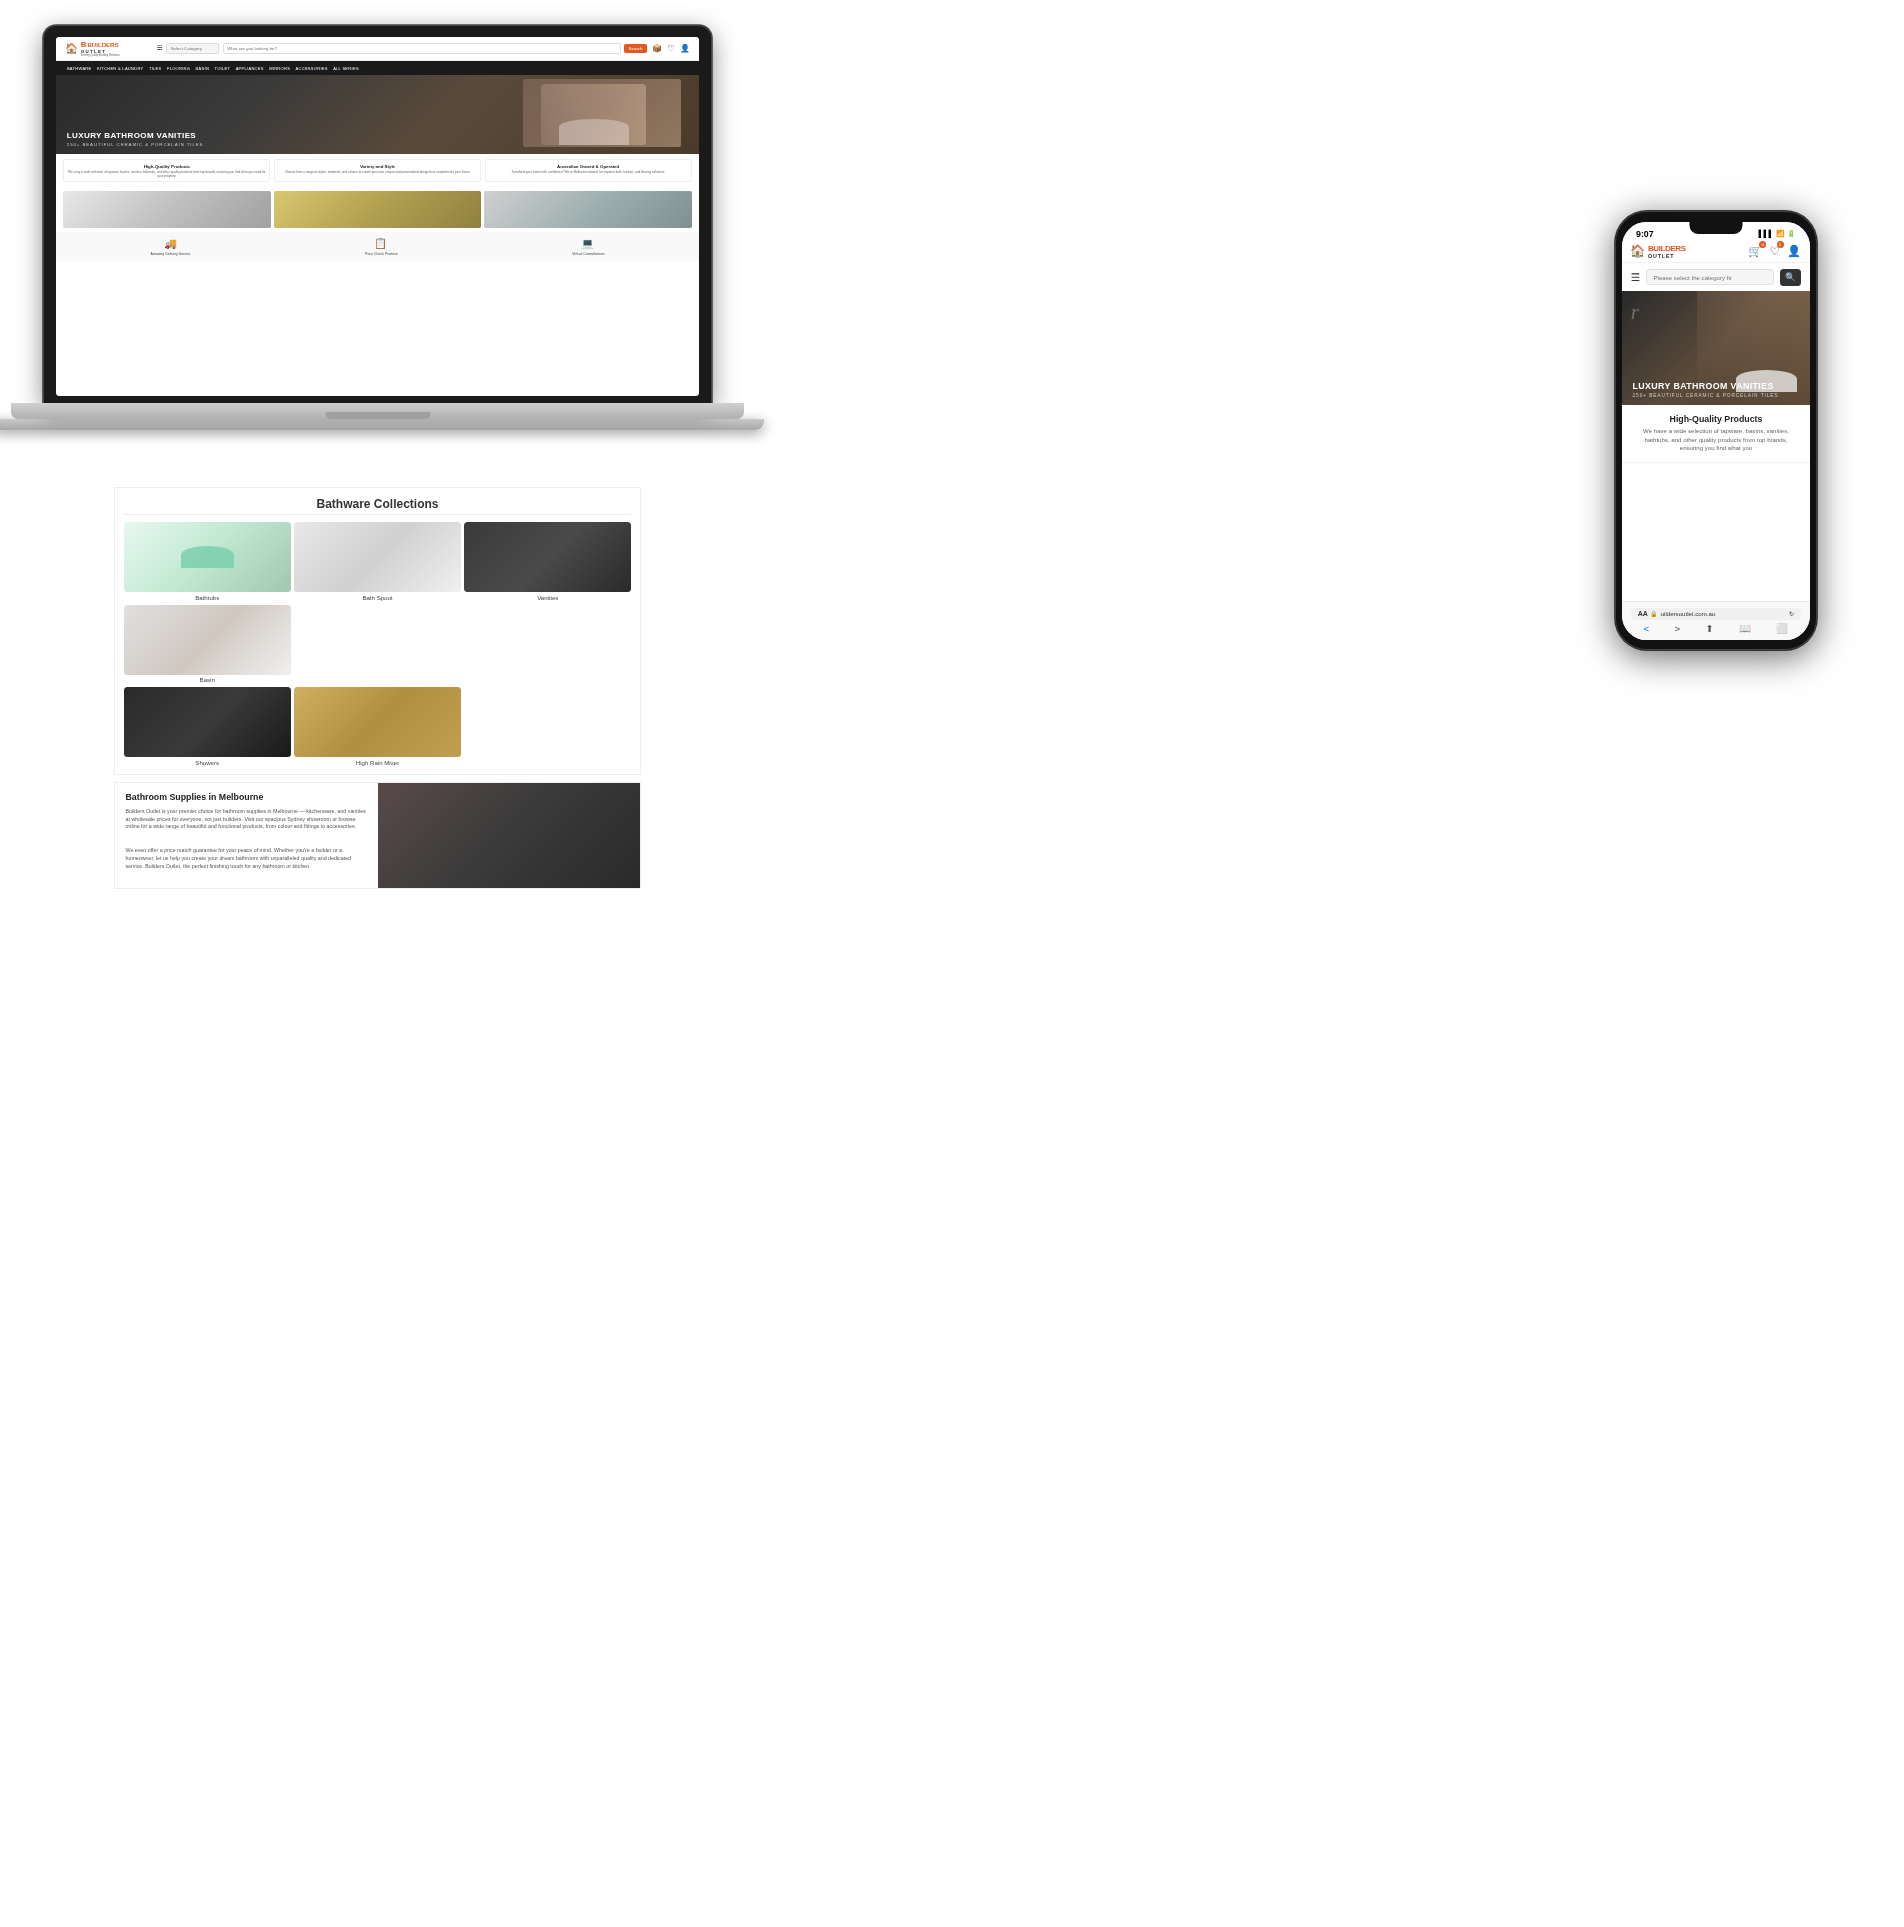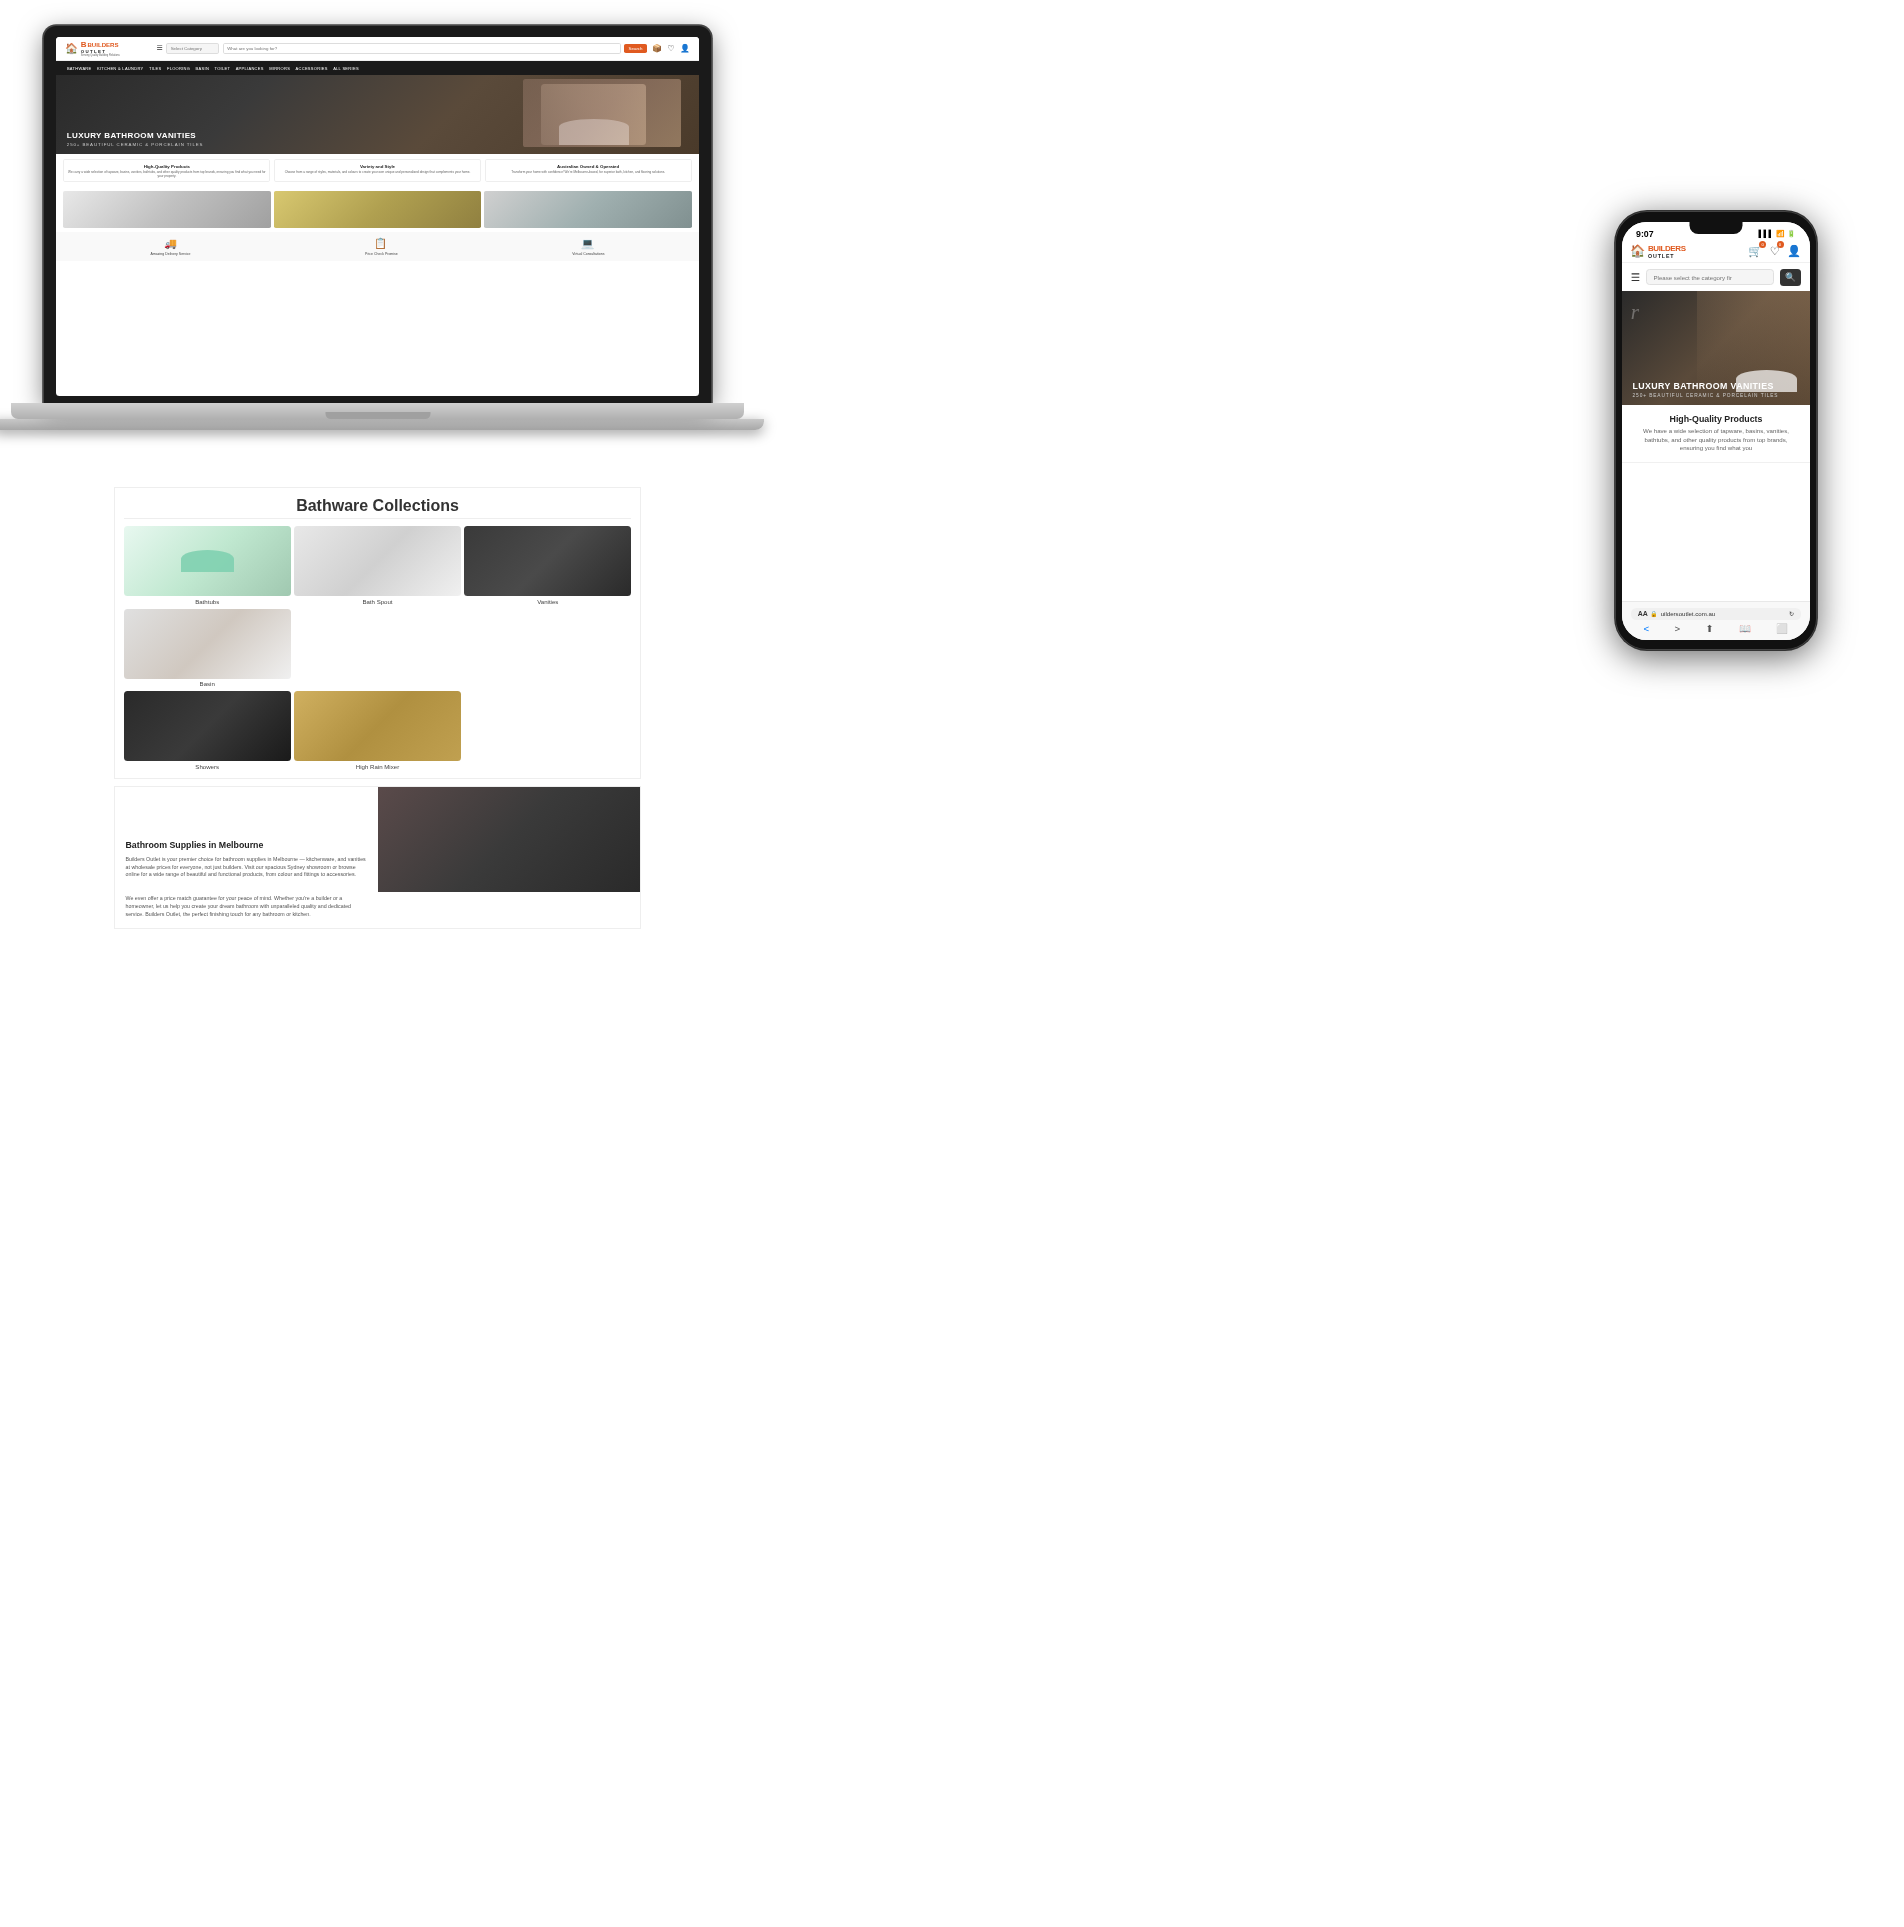--- a/index.html
+++ b/index.html
@@ -491,21 +491,21 @@
       width: 527px;
     }
 
     .bathware-section {
       background: #fff;
       border: 0.9px solid #eee;
       padding: 8.8px;
     }
     .bathware-title {
       text-align: center;
-      font-size: 16px;
+      font-size: 12px;
       font-weight: 600;
       color: #333;
       margin-bottom: 7px;
       padding-bottom: 3.5px;
       border-bottom: 0.9px solid #eee;
     }
     .bathware-img {
       width: 100%;
       height: 70px;
       border-radius: 3.5px;
@@ -573,21 +573,20 @@
     .supplies-section {
       margin-top: 7px;
       background: #fff;
       border: 0.9px solid #eee;
       display: grid;
       grid-template-columns: 1fr 1fr;
       gap: 0;
     }
     .supplies-text {
       padding: 8.8px 10.5px;
-      margin-top: 44px;
     }
     .supplies-title {
       font-size: 8.8px;
       font-weight: 700;
       color: #222;
       margin-bottom: 5.3px;
     }
     .supplies-desc {
       font-size: 5.3px;
       color: #555;

